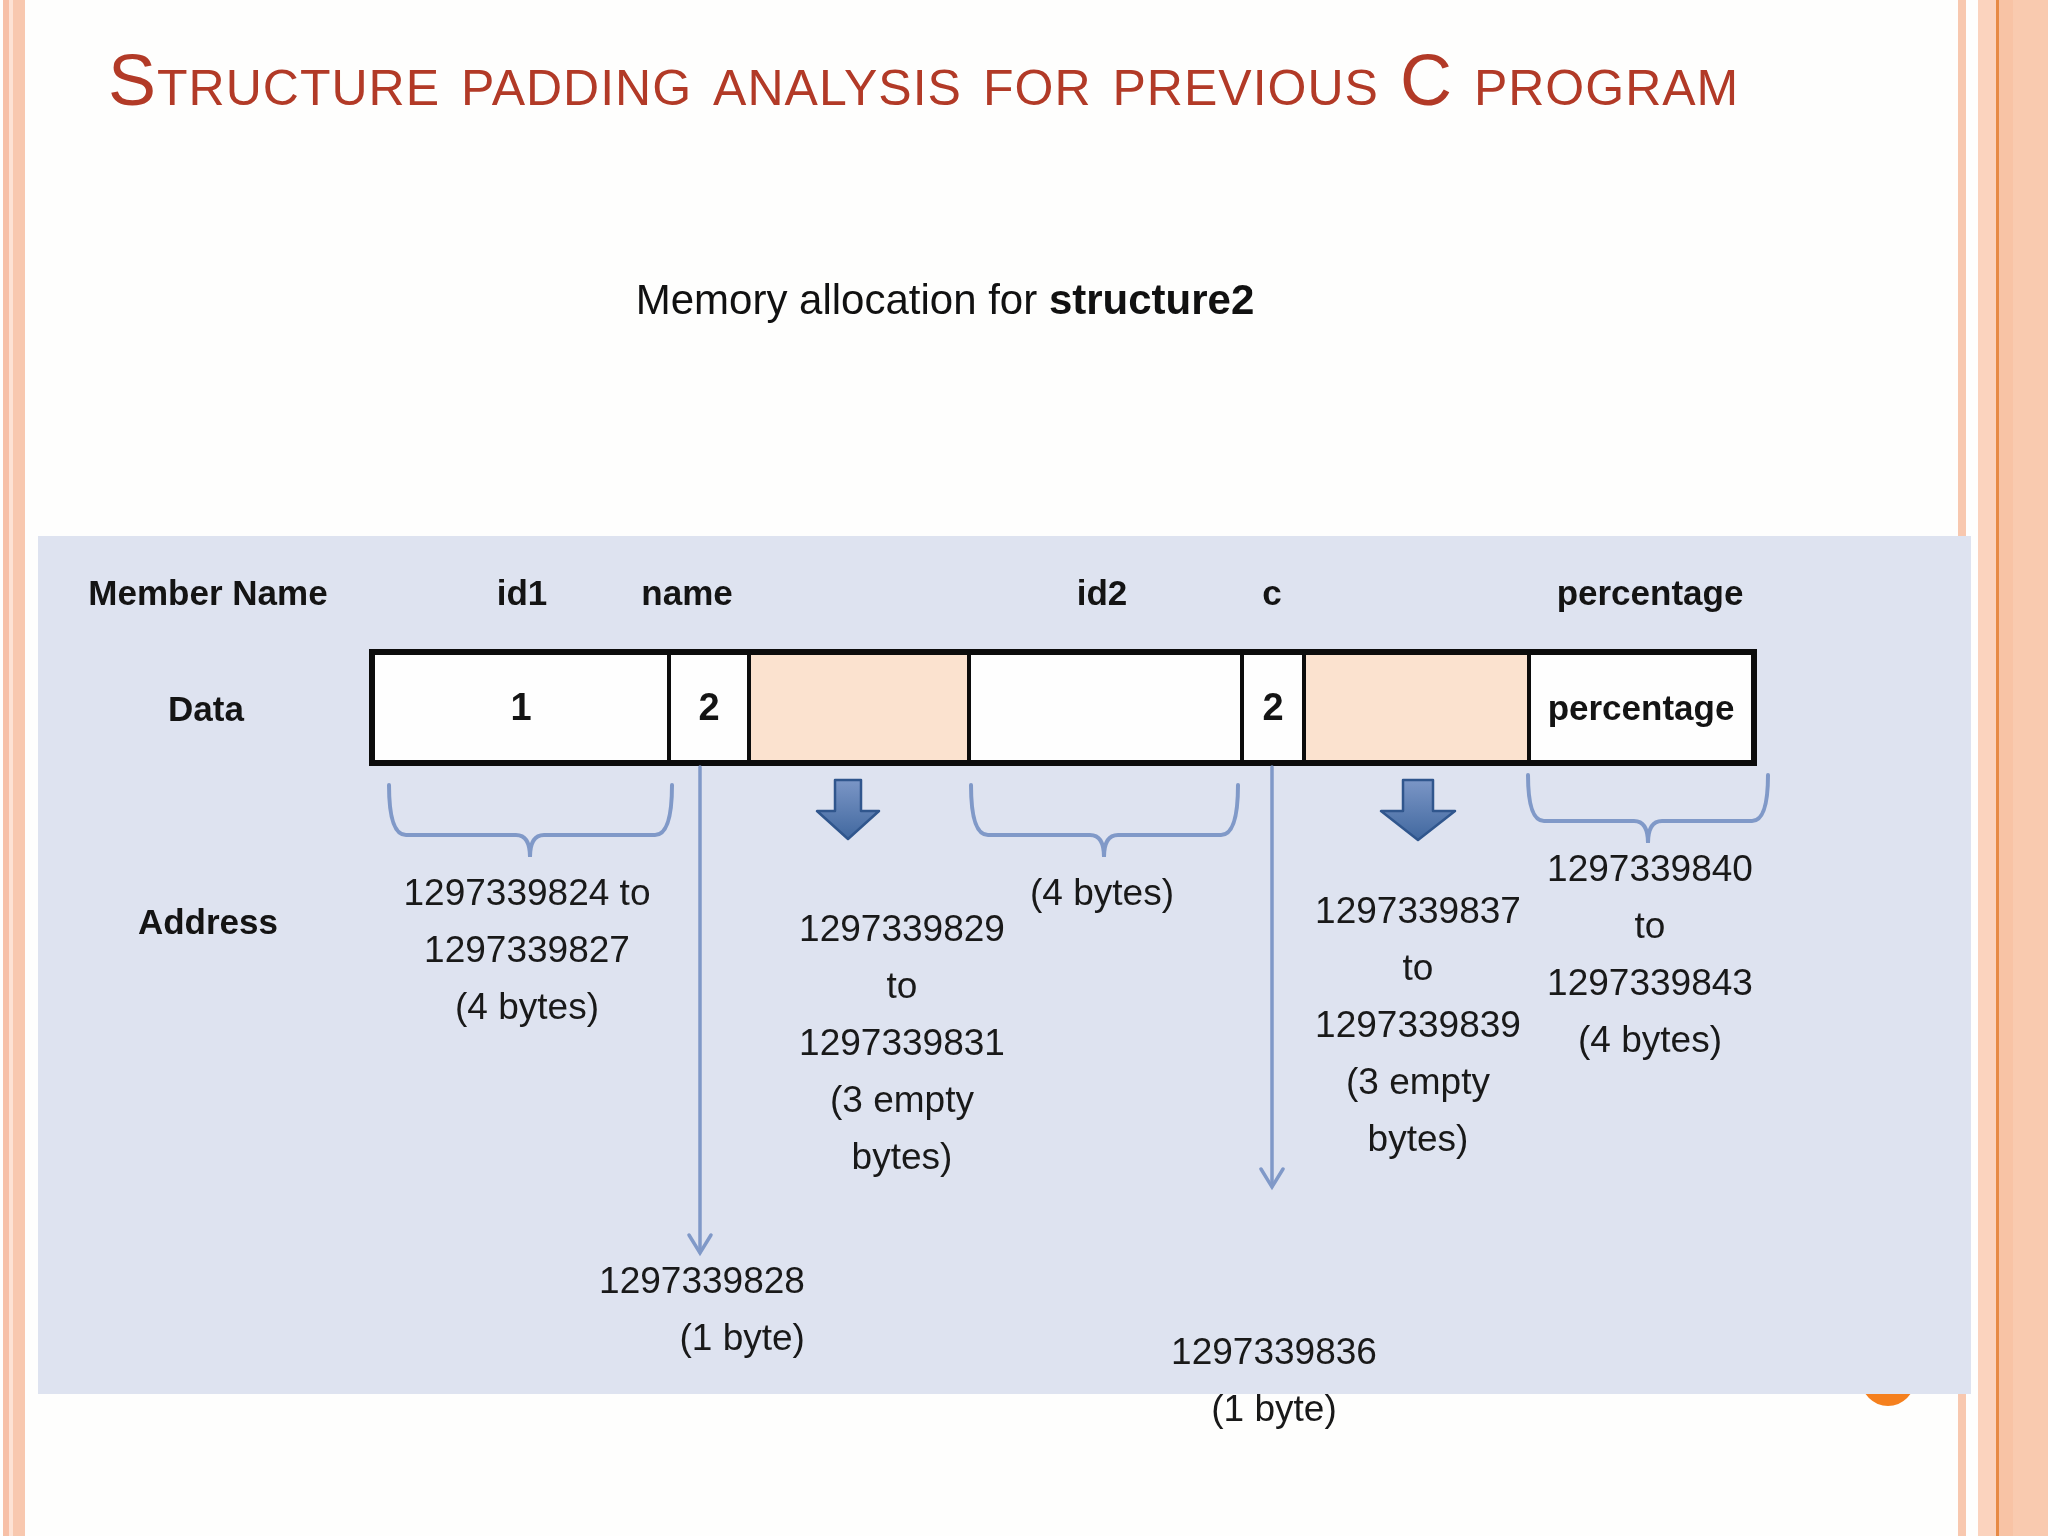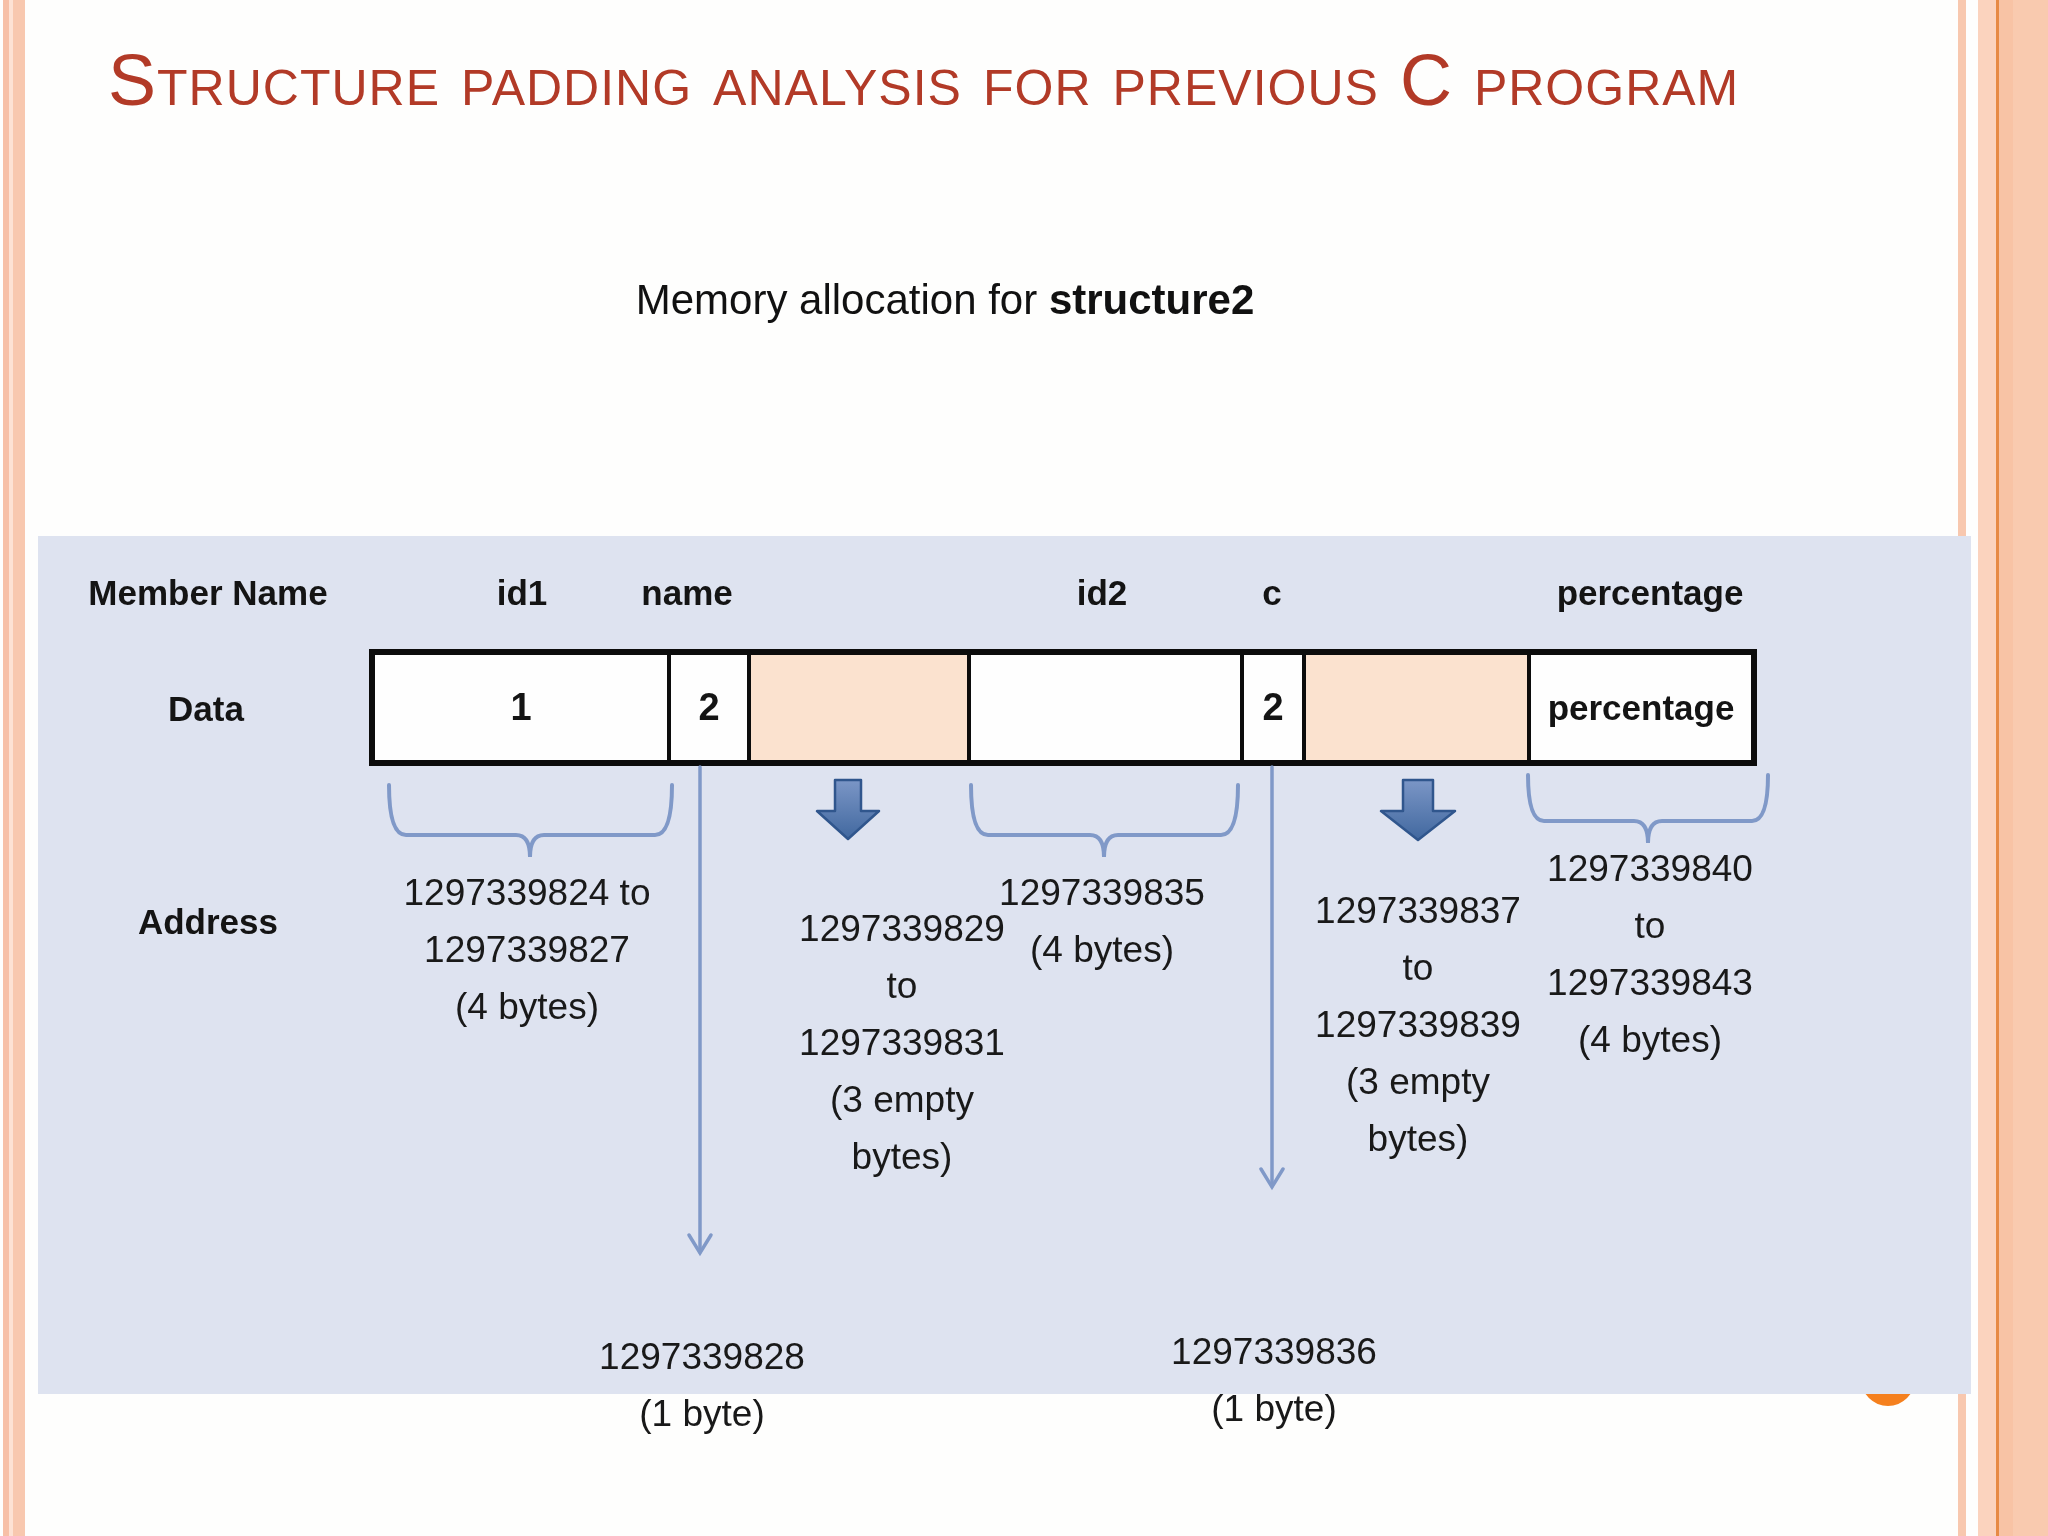--- a/index.html
+++ b/index.html
@@ -126,36 +126,35 @@
   <div>(4 bytes)</div>
 </div>
 <div class="ann" style="left:902px;top:852px;margin-top:48px;">
   <div>1297339829</div>
   <div>to</div>
   <div>1297339831</div>
   <div>(3 empty</div>
   <div>bytes)</div>
 </div>
 <div class="ann" style="left:1102px;top:864px;">
-  <div>1297339835</div>
   <div>(4 bytes)</div>
 </div>
 <div class="ann" style="left:1418px;top:882px;">
   <div>1297339837</div>
   <div>to</div>
   <div>1297339839</div>
   <div>(3 empty</div>
   <div>bytes)</div>
 </div>
 <div class="ann" style="left:1650px;top:840px;">
   <div>1297339840</div>
   <div>to</div>
   <div>1297339843</div>
   <div>(4 bytes)</div>
 </div>
-<div class="ann" style="left:702px;top:1328px;">
+<div class="ann" style="left:702px;top:1252px;text-align:right;">
   <div>1297339828</div>
   <div>(1 byte)</div>
 </div>
 <div class="ann" style="left:1274px;top:1284px;margin-top:39px;">
   <div>1297339836</div>
   <div>(1 byte)</div>
 </div>
 
 </body></html>

